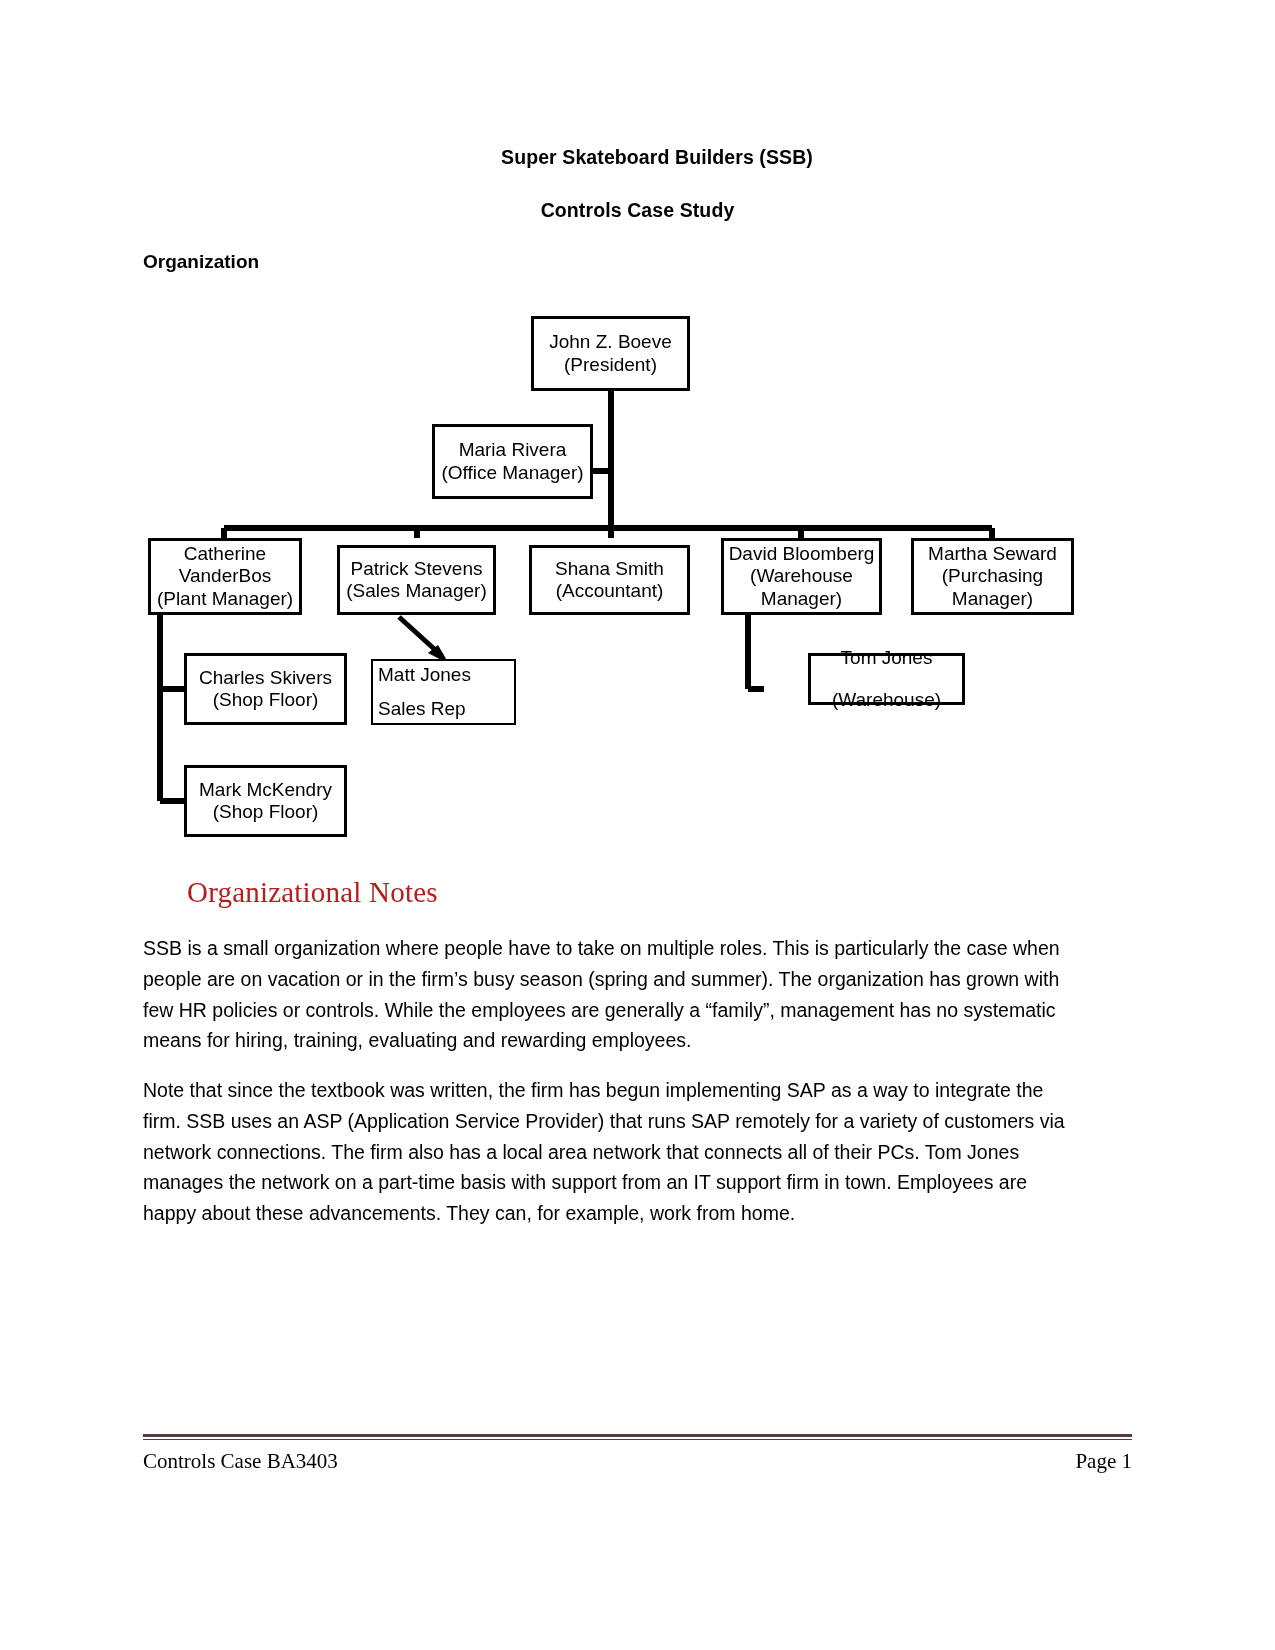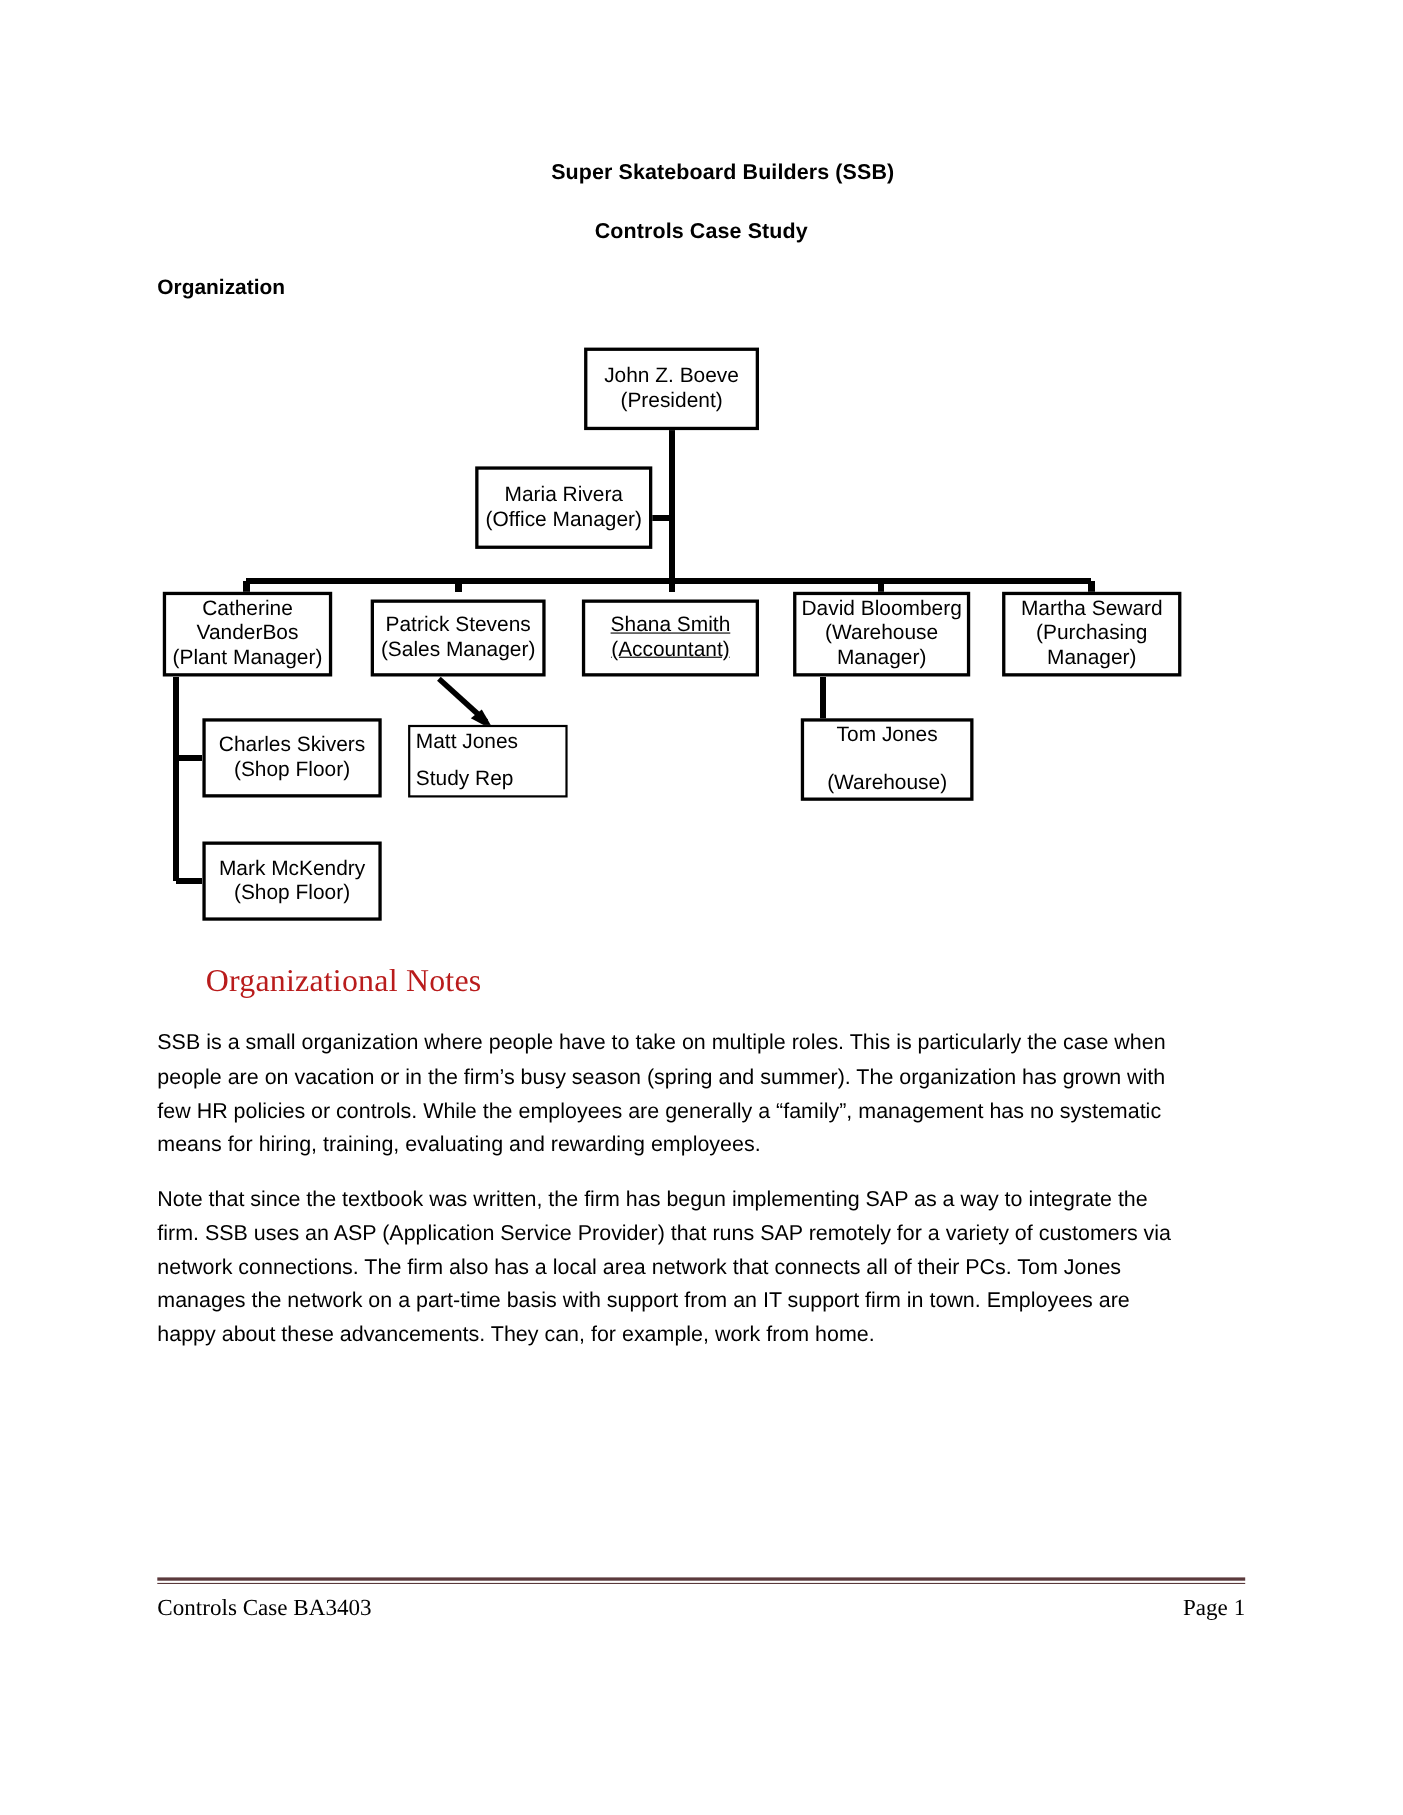--- a/index.html
+++ b/index.html
@@ -161,21 +161,21 @@
       <span class="ln">Catherine</span>
       <span class="ln">VanderBos</span>
       <span class="ln">(Plant Manager)</span>
     </div>
 
     <div class="node" style="left:337px; top:250px; width:159px; height:70px;">
       <span class="ln">Patrick Stevens</span>
       <span class="ln">(Sales Manager)</span>
     </div>
 
-    <div class="node" style="left:529px; top:250px; width:161px; height:70px;text-decoration:underline;">
+    <div class="node" style="left:529px; top:250px; width:161px; height:70px;">
       <span class="ln">Shana Smith</span>
       <span class="ln">(Accountant)</span>
     </div>
 
     <div class="node" style="left:721px; top:243px; width:161px; height:77px;">
       <span class="ln">David Bloomberg</span>
       <span class="ln">(Warehouse</span>
       <span class="ln">Manager)</span>
     </div>
 
@@ -185,24 +185,24 @@
       <span class="ln">Manager)</span>
     </div>
 
     <div class="node" style="left:184px; top:358px; width:163px; height:72px;">
       <span class="ln">Charles Skivers</span>
       <span class="ln">(Shop Floor)</span>
     </div>
 
     <div class="node thin spaced" style="left:371px; top:364px; width:145px; height:66px; align-items:flex-start; padding-left:5px;">
       <span class="ln">Matt Jones</span>
-      <span class="ln">Study Rep</span>
-    </div>
-
-    <div class="node" style="left:728px; top:358px; width:157px; height:75px;gap:20px;">
+      <span class="ln">Sales Rep</span>
+    </div>
+
+    <div class="node" style="left:808px; top:358px; width:157px; height:52px;gap:20px;">
       <span class="ln">Tom Jones</span>
       <span class="ln">(Warehouse)</span>
     </div>
 
     <div class="node" style="left:184px; top:470px; width:163px; height:72px;">
       <span class="ln">Mark McKendry</span>
       <span class="ln">(Shop Floor)</span>
     </div>
 
   </div>

